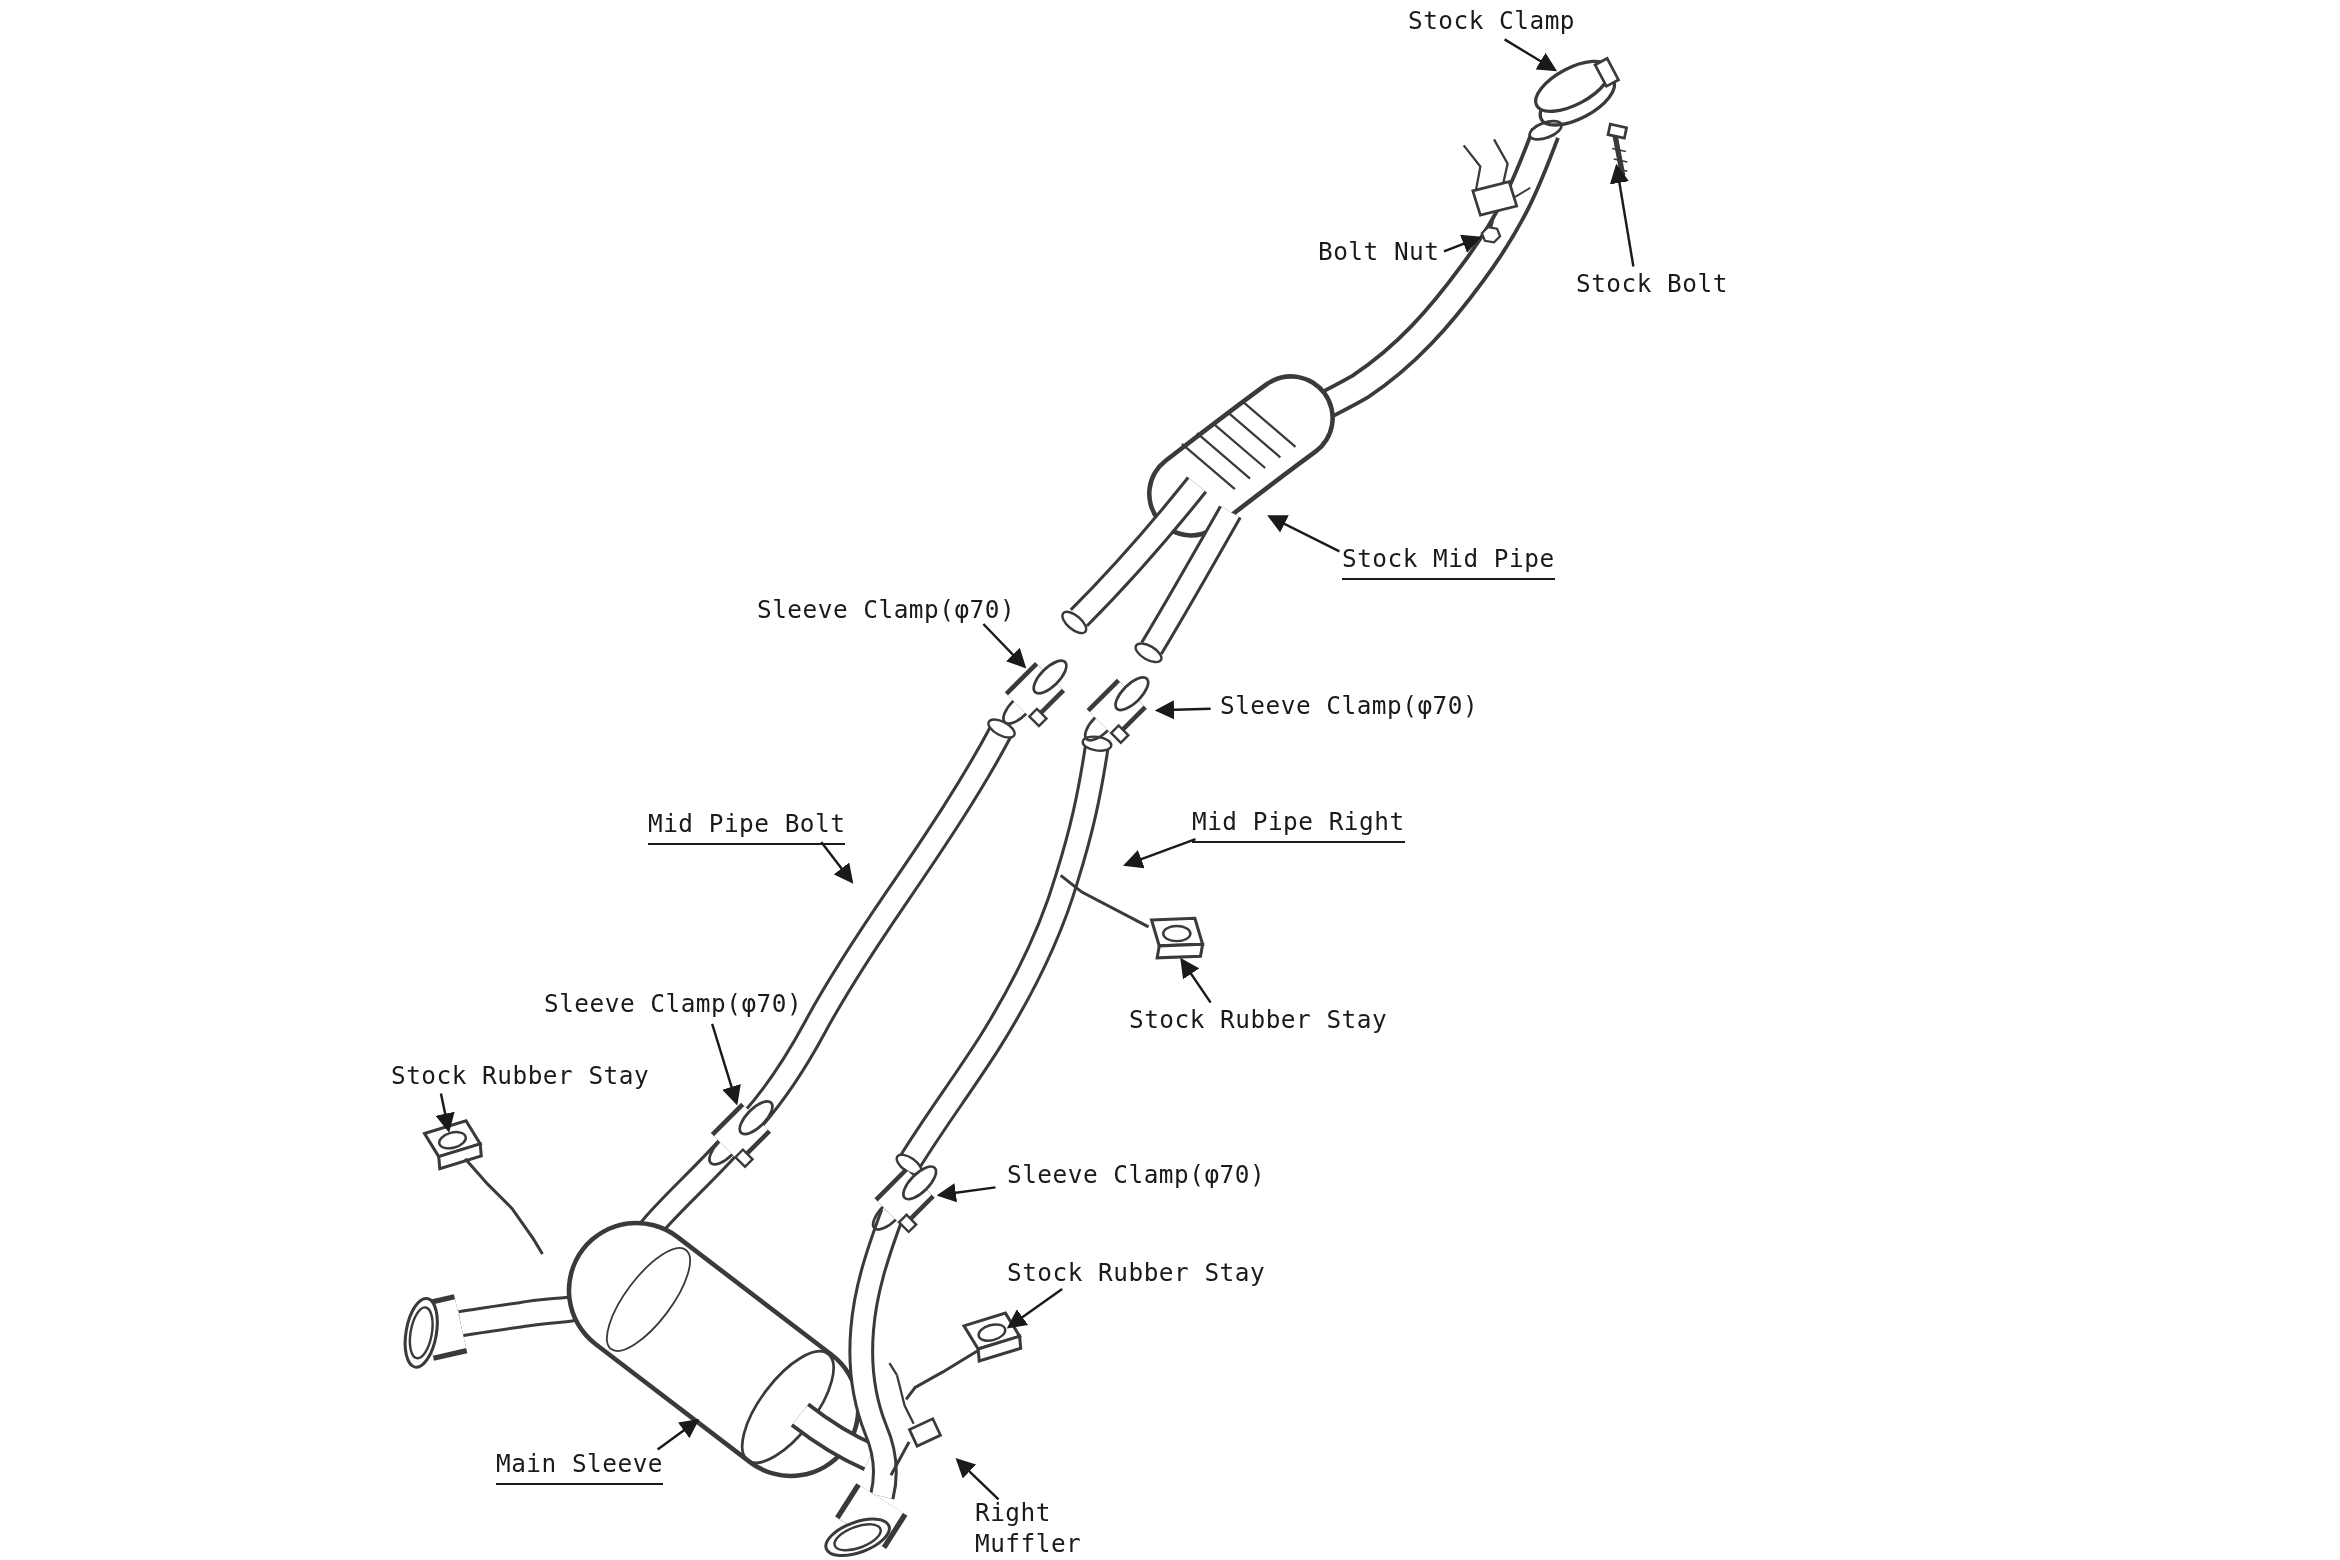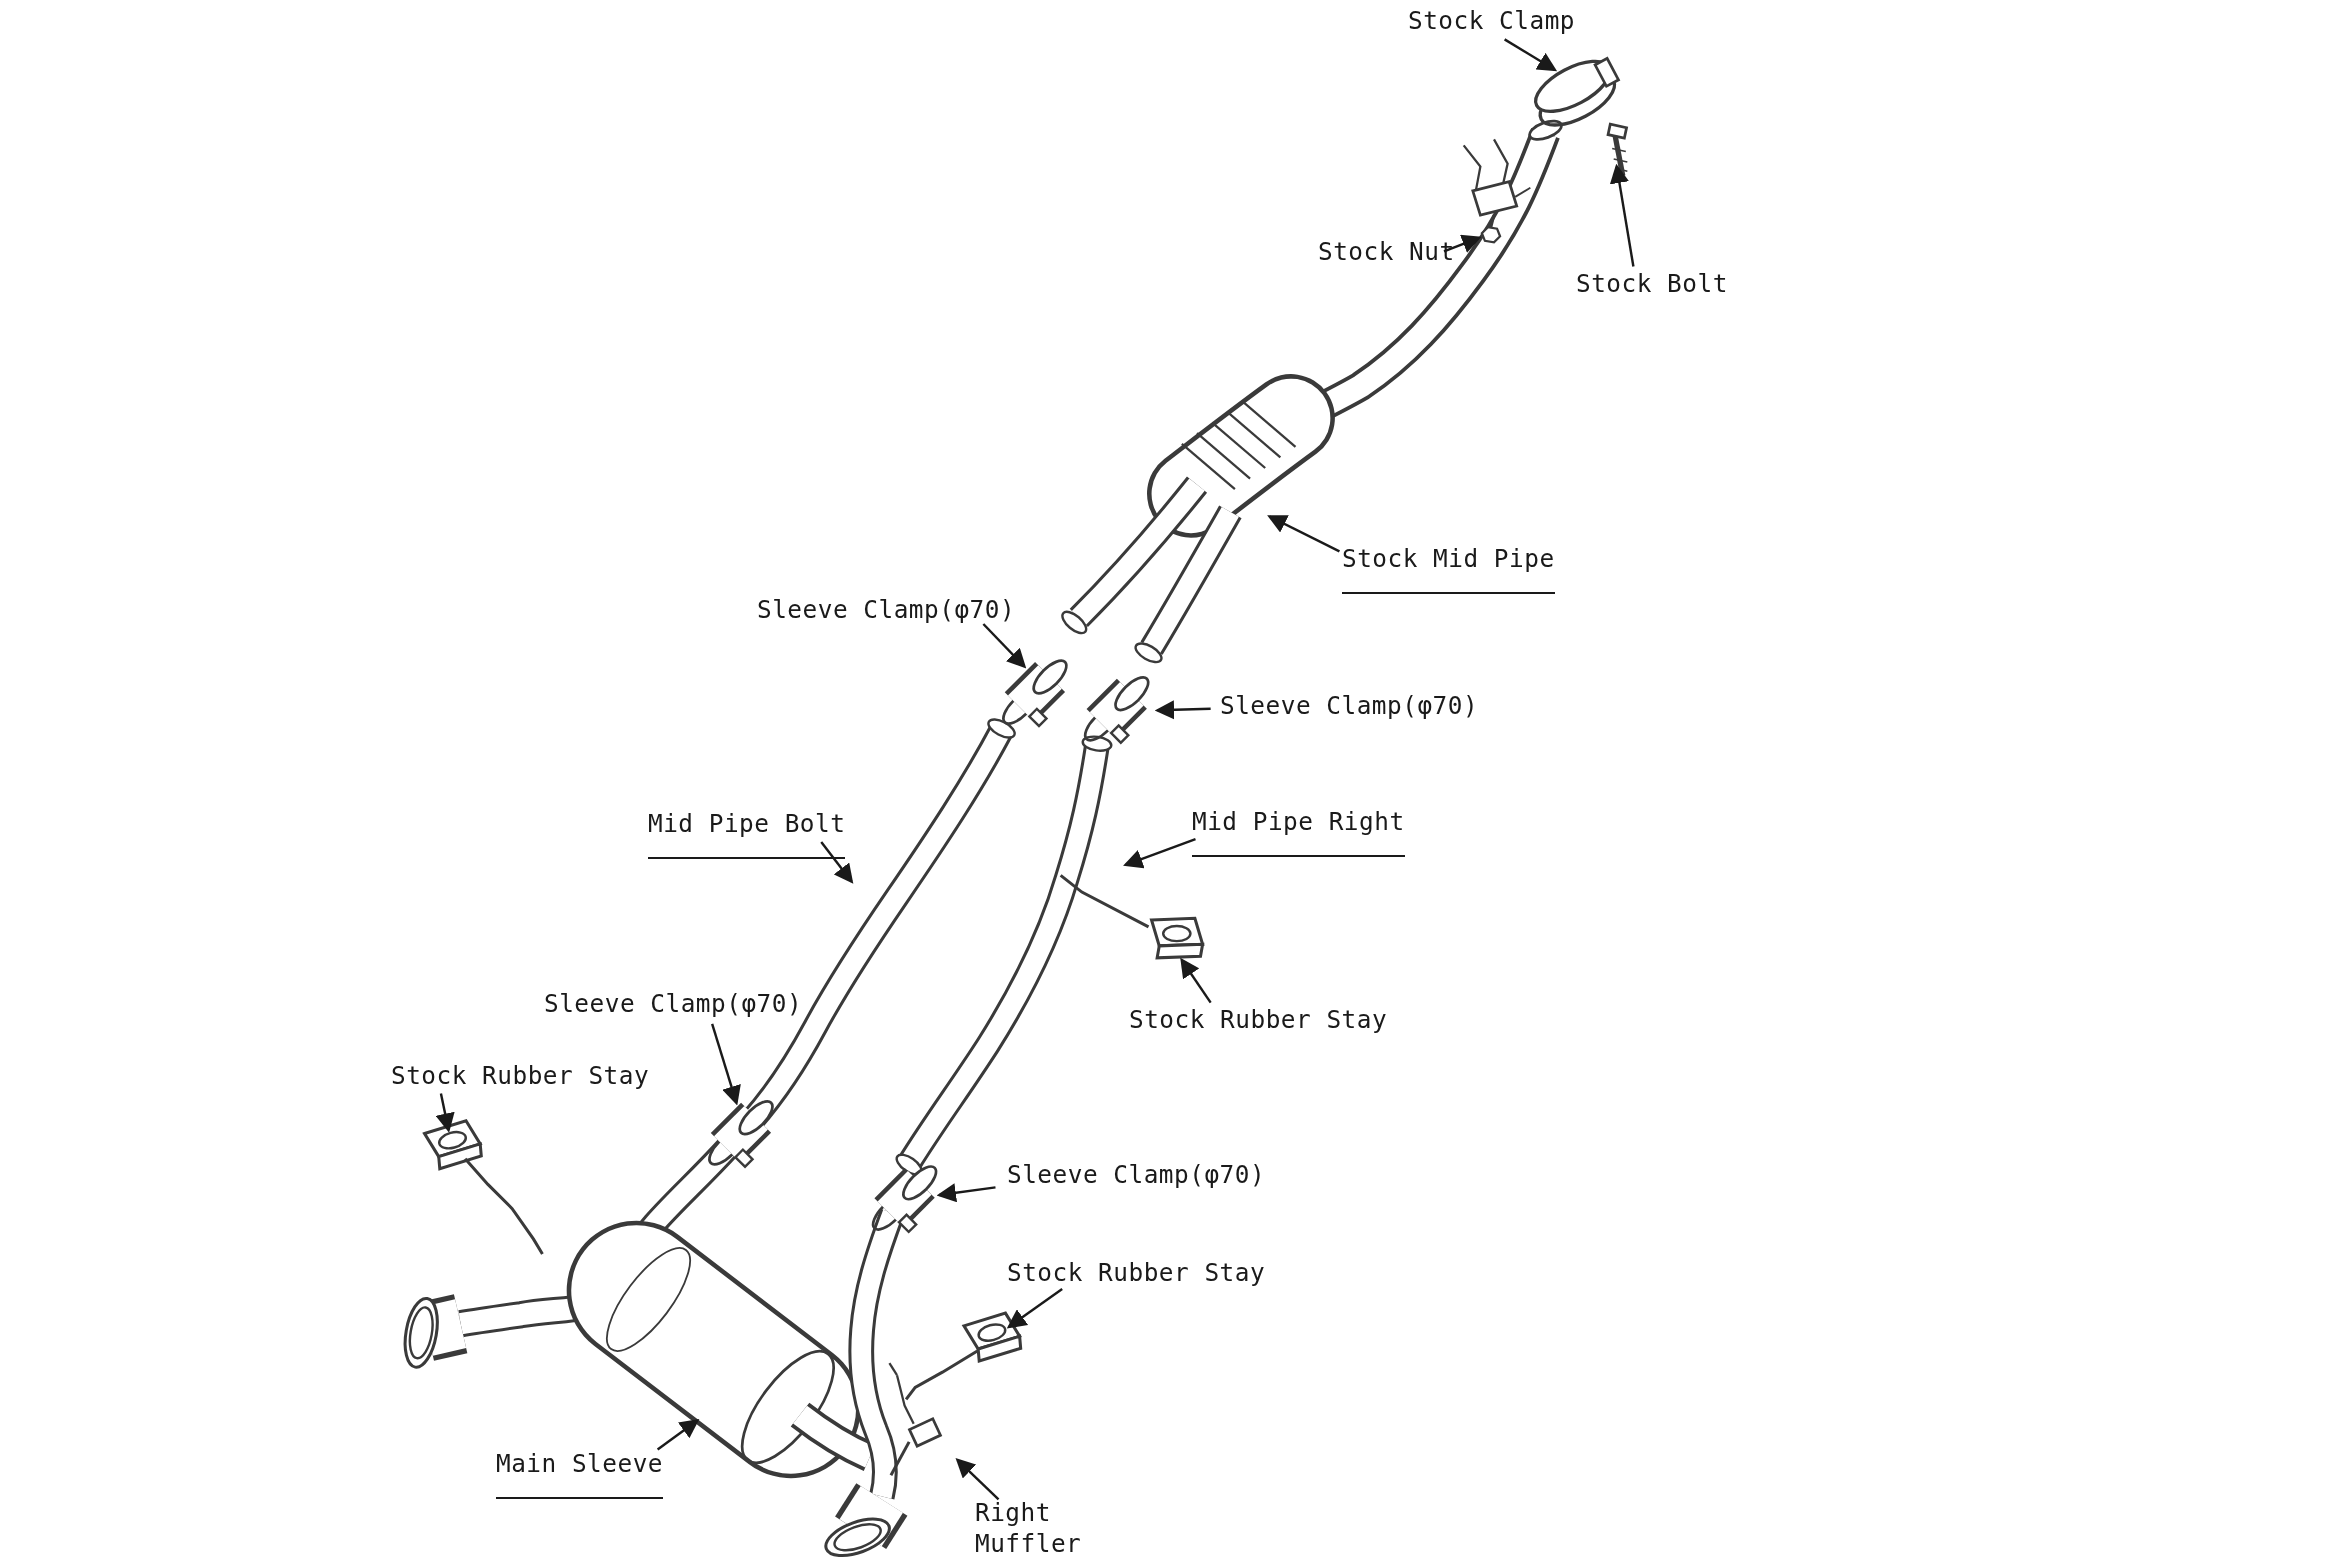--- a/index.html
+++ b/index.html
@@ -1,21 +1,21 @@
 <!DOCTYPE html>
 <html><head>
 <meta charset="utf-8">
 <style>
   html,body{margin:0;padding:0;background:#ffffff;}
   #page{position:relative;width:2079px;height:1560px;background:#ffffff;overflow:hidden;
         font-family:"DejaVu Sans Mono","Liberation Mono",monospace;}
   #art{position:absolute;left:0;top:0;}
   .label{position:absolute;font-size:24.4px;line-height:1.25;color:#1a1a1a;white-space:nowrap;
          letter-spacing:0.5px;}
-  .underline{border-bottom:2px solid #1a1a1a;padding-bottom:17px;}
+  .underline{border-bottom:2px solid #1a1a1a;padding-bottom:3px;}
 </style>
 </head>
 <body>
 
 <div id="page">
 
   <svg id="art" width="2341" height="1560" viewBox="0 0 1545 1030" preserveAspectRatio="none">
     <defs>
       <marker id="arrow" viewBox="0 0 10 10" refX="8.5" refY="5" markerWidth="8" markerHeight="8" orient="auto-start-reverse">
         <path d="M0,0 L10,5 L0,10 z" fill="#1a1a1a"></path>
@@ -171,21 +171,21 @@
       <path d="M 799 662 L 780 634" marker-end="url(#arrow)"></path>
       <path d="M 291 722 L 296 746" marker-end="url(#arrow)"></path>
       <path d="M 657 784 L 620 789" marker-end="url(#arrow)"></path>
       <path d="M 701 851 L 666 876" marker-end="url(#arrow)"></path>
       <path d="M 434 957 L 460 938" marker-end="url(#arrow)"></path>
       <path d="M 659 990 L 632 964" marker-end="url(#arrow)"></path>
     </g>
   </svg>
 
   <div class="label" style="left:1408px;top:5.9px">Stock Clamp</div>
-  <div class="label" style="left:1318px;top:237px">Stock Nut</div>
+  <div class="label" style="left:1318px;top:237px">Bolt Nut</div>
   <div class="label" style="left:1576px;top:269px">Stock Bolt</div>
   <div class="label underline" style="left:1342px;top:544px">Stock Mid Pipe</div>
   <div class="label" style="left:757px;top:595px">Sleeve Clamp(φ70)</div>
   <div class="label" style="left:1220px;top:691px">Sleeve Clamp(φ70)</div>
   <div class="label underline" style="left:648px;top:809px">Mid Pipe Bolt</div>
   <div class="label underline" style="left:1192px;top:807px">Mid Pipe Right</div>
   <div class="label" style="left:544px;top:989px">Sleeve Clamp(φ70)</div>
   <div class="label" style="left:1129px;top:1005px">Stock Rubber Stay</div>
   <div class="label" style="left:391px;top:1061px">Stock Rubber Stay</div>
   <div class="label" style="left:1007px;top:1160px">Sleeve Clamp(φ70)</div>

